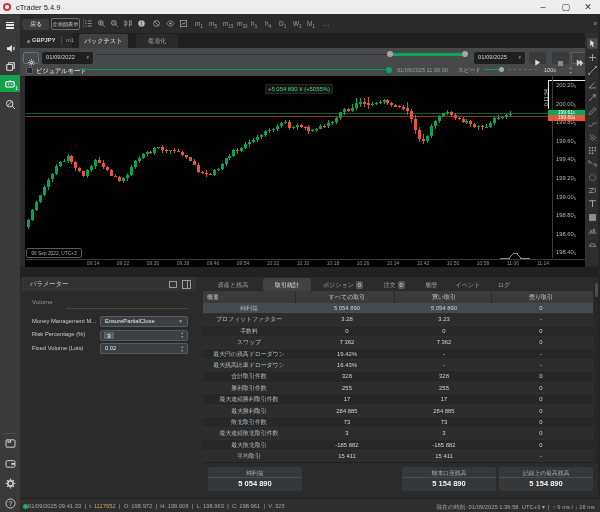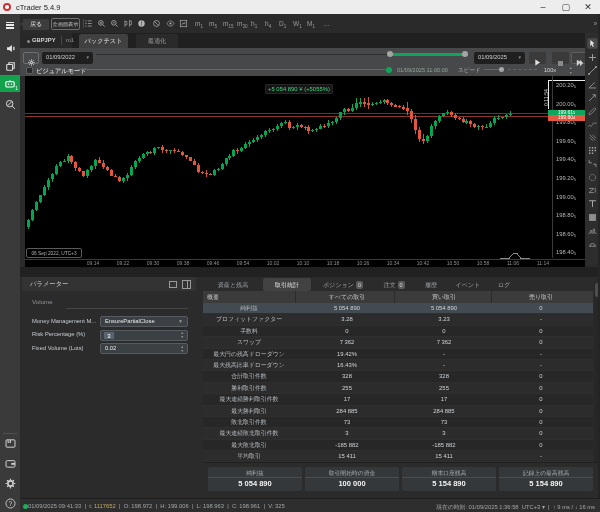--- a/index.html
+++ b/index.html
@@ -468,24 +468,20 @@
       </div>
 </div>
 <div id="rscroll">
       <div></div>
     </div>
 <div id="summary">
       <div class="scell" style="left:5px">
         <div class="slab">純利益</div>
         <div class="sval">5 054 890</div>
       </div>
-      <div class="scell" style="left:102px">
-        <div class="slab">取引開始時の資金</div>
-        <div class="sval">100 000</div>
-      </div>
       <div class="scell" style="left:199px">
         <div class="slab">期末口座残高</div>
         <div class="sval">5 154 890</div>
       </div>
       <div class="scell" style="left:296px">
         <div class="slab">記録上の最高残高</div>
         <div class="sval">5 154 890</div>
       </div>
     </div>
 </div>

